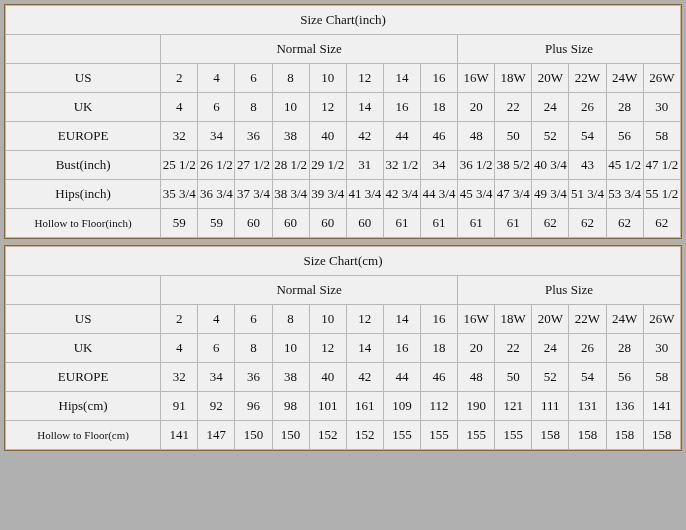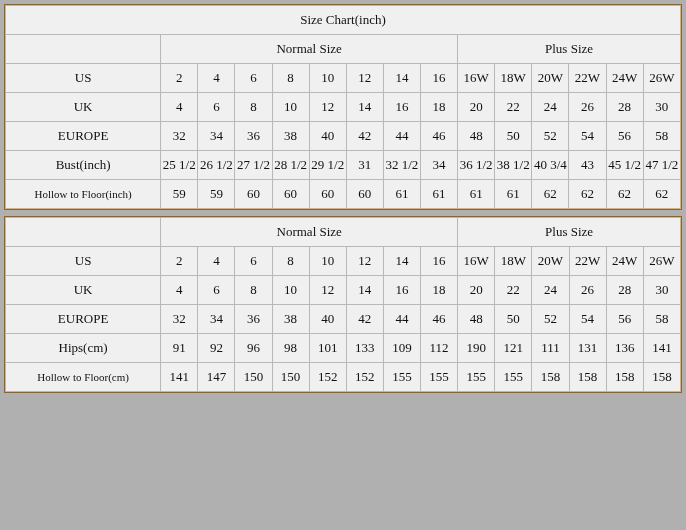--- a/index.html
+++ b/index.html
@@ -166,25 +166,42 @@
           <td class="row-label">Bust(inch)</td>
           <td class="data">25 1/2</td>
           <td class="data">26 1/2</td>
           <td class="data">27 1/2</td>
           <td class="data">28 1/2</td>
           <td class="data">29 1/2</td>
           <td class="data">31</td>
           <td class="data">32 1/2</td>
           <td class="data">34</td>
           <td class="data">36 1/2</td>
-          <td class="data">38 1/2</td>
+          <td class="data">38 5/2</td>
           <td class="data">40 3/4</td>
           <td class="data">43</td>
           <td class="data">45 1/2</td>
           <td class="data">47 1/2</td>
+        </tr>
+        <tr>
+          <td class="row-label">Hips(inch)</td>
+          <td class="data">35 3/4</td>
+          <td class="data">36 3/4</td>
+          <td class="data">37 3/4</td>
+          <td class="data">38 3/4</td>
+          <td class="data">39 3/4</td>
+          <td class="data">41 3/4</td>
+          <td class="data">42 3/4</td>
+          <td class="data">44 3/4</td>
+          <td class="data">45 3/4</td>
+          <td class="data">47 3/4</td>
+          <td class="data">49 3/4</td>
+          <td class="data">51 3/4</td>
+          <td class="data">53 3/4</td>
+          <td class="data">55 1/2</td>
         </tr>
         <tr>
           <td class="row-label wide-label">Hollow to Floor(inch)</td>
           <td class="data">59</td>
           <td class="data">59</td>
           <td class="data">60</td>
           <td class="data">60</td>
           <td class="data">60</td>
           <td class="data">60</td>
           <td class="data">61</td>
@@ -214,20 +231,23 @@
           <col class="col-data">
         <col class="col-data">
           <col class="col-data">
           <col class="col-data">
           <col class="col-data">
         <col class="col-data">
           <col class="col-data">
       </colgroup>
       <tbody>
         <tr>
+          <td class="title-cell" colspan="15">Size Chart(cm)</td>
+        </tr>
+        <tr>
           <td class="group-blank"></td>
           <td class="group-head" colspan="8">Normal Size</td>
           <td class="group-head" colspan="6">Plus Size</td>
         </tr>
         <tr>
           <td class="row-label">US</td>
           <td class="data">2</td>
           <td class="data">4</td>
           <td class="data">6</td>
           <td class="data">8</td>
@@ -276,21 +296,21 @@
           <td class="data">56</td>
           <td class="data">58</td>
         </tr>
         <tr>
           <td class="row-label">Hips(cm)</td>
           <td class="data">91</td>
           <td class="data">92</td>
           <td class="data">96</td>
           <td class="data">98</td>
           <td class="data">101</td>
-          <td class="data">133</td>
+          <td class="data">161</td>
           <td class="data">109</td>
           <td class="data">112</td>
           <td class="data">190</td>
           <td class="data">121</td>
           <td class="data">111</td>
           <td class="data">131</td>
           <td class="data">136</td>
           <td class="data">141</td>
         </tr>
         <tr>

